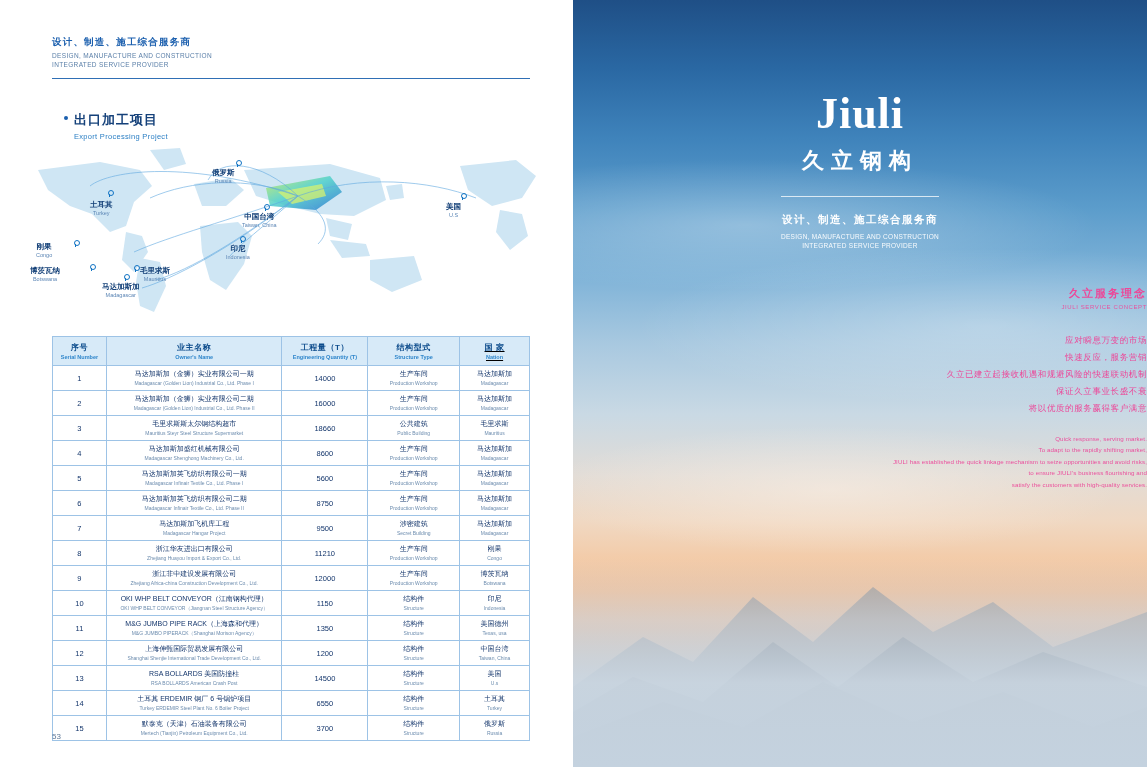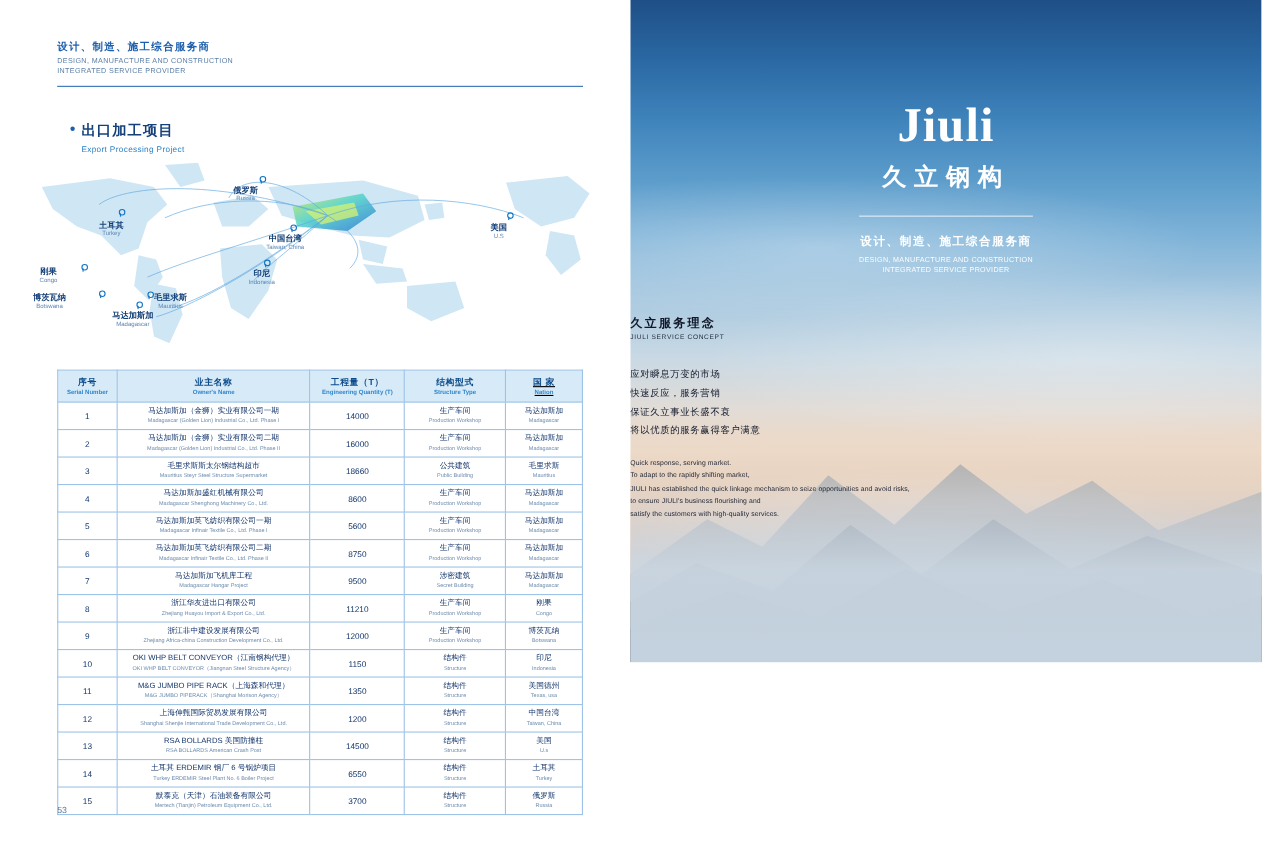--- a/index.html
+++ b/index.html
@@ -45,21 +45,21 @@
   table.data thead .cn { font-size:8px; color:#0d4c8c; font-weight:bold; display:block; letter-spacing:.6px;}
   table.data thead .en { font-size:5.5px; color:#2f86cb; display:block; margin-top:1px;}
   table.data td { padding:4px 2px; height:25px; }
   table.data td .cn { font-size:7px; color:#13356b; display:block; line-height:1.25;}
   table.data td .en { font-size:5px; color:#6c8cae; display:block; line-height:1.25; margin-top:1px;}
   table.data td.num { font-size:7.5px; color:#13356b; }
   .c0 { width:54px; } .c1 { width:176px; } .c2 { width:86px; } .c3 { width:92px; } .c4 { width:70px;text-decoration:underline; }
   .page-num { position:absolute; left:52px; bottom:41px; font-size:8px; color:#5d7898; }
 
   
-  .right-page { position:relative; width:574px; height:602px; overflow:hidden; flex:0 0 574px; }
+  .right-page { position:relative; width:574px; height:767px; overflow:hidden; flex:0 0 574px; }
   .sky {
     position:absolute; inset:0;
     background:
       linear-gradient(to bottom,
         #1f4f86 0%, #2a68a3 9%, #3f83bb 18%, #5b9ccb 27%,
         #7fb3d8 36%, #a9c9e0 45%, #c9d9e4 54%, #e2dcd6 62%,
         #f0d8c2 68%, #f3cba8 73%, #eebd96 77%, #d9b49a 82%, #b9b2ad 88%, #9fb0bb 95%, #93a9b8 100%);
   }
   .cloudband { position:absolute; left:0; right:0; }
   .cl1 { top:150px; height:150px; background:radial-gradient(ellipse at 30% 50%, rgba(255,255,255,.30), rgba(255,255,255,0) 62%); }
@@ -69,21 +69,21 @@
   .seaclouds { position:absolute; left:0; right:0; bottom:0; height:210px;
     background:linear-gradient(to bottom, rgba(220,228,235,0) 0%, rgba(214,224,233,.55) 30%, rgba(205,217,228,.92) 60%, rgba(196,210,223,1) 100%); }
 
   .brand { position:absolute; left:0; right:0; top:92px; text-align:center; color:#fff; }
   .brand .name { font-size:44px; font-weight:bold; letter-spacing:1px; font-family:"Liberation Serif", serif; line-height:1;}
   .brand .cnname { font-size:22px; font-weight:bold; letter-spacing:7px; margin-top:10px; }
   .brand .divider { width:158px; height:1px; background:rgba(255,255,255,.75); margin:20px auto 0; }
   .brand .slogan-cn { font-size:10.5px; letter-spacing:1.5px; margin-top:16px; font-weight:bold;}
   .brand .slogan-en { font-size:6.5px; letter-spacing:.3px; margin-top:5px; line-height:1.45; opacity:.95;}
 
-  .concept { position:absolute; left:0; right:0; top:286px; text-align:left; color:#0f172a; }
+  .concept { position:absolute; left:0; right:0; top:286px; text-align:right; color:#ec4899; }
   .concept .t-cn { font-size:11px; font-weight:bold; letter-spacing:2px; }
   .concept .t-en { font-size:6px; letter-spacing:.6px; margin-top:3px; opacity:.9; }
   .concept .body-cn { margin-top:22px; font-size:8.5px; line-height:2.0; letter-spacing:.6px; }
   .concept .body-en { margin-top:16px; font-size:6.2px; line-height:1.85; letter-spacing:.1px; opacity:.95; }
 </style>
 </head>
 <body>
 
 <div class="page">
 
@@ -506,20 +506,21 @@
         <div>INTEGRATED SERVICE PROVIDER</div>
       </div>
     </div>
 
     <div class="concept">
       <div class="t-cn">久立服务理念</div>
       <div class="t-en">JIULI SERVICE CONCEPT</div>
       <div class="body-cn">
         <div>应对瞬息万变的市场</div>
         <div>快速反应，服务营销</div>
+        <div>久立已建立起接收机遇和规避风险的快速联动机制</div>
         <div>保证久立事业长盛不衰</div>
         <div>将以优质的服务赢得客户满意</div>
       </div>
       <div class="body-en">
         <div>Quick response, serving market.</div>
         <div>To adapt to the rapidly shifting market,</div>
         <div>JIULI has established the quick linkage mechanism to seize opportunities and avoid risks,</div>
         <div>to ensure JIULI's business flourishing and</div>
         <div>satisfy the customers with high-quality services.</div>
       </div>

